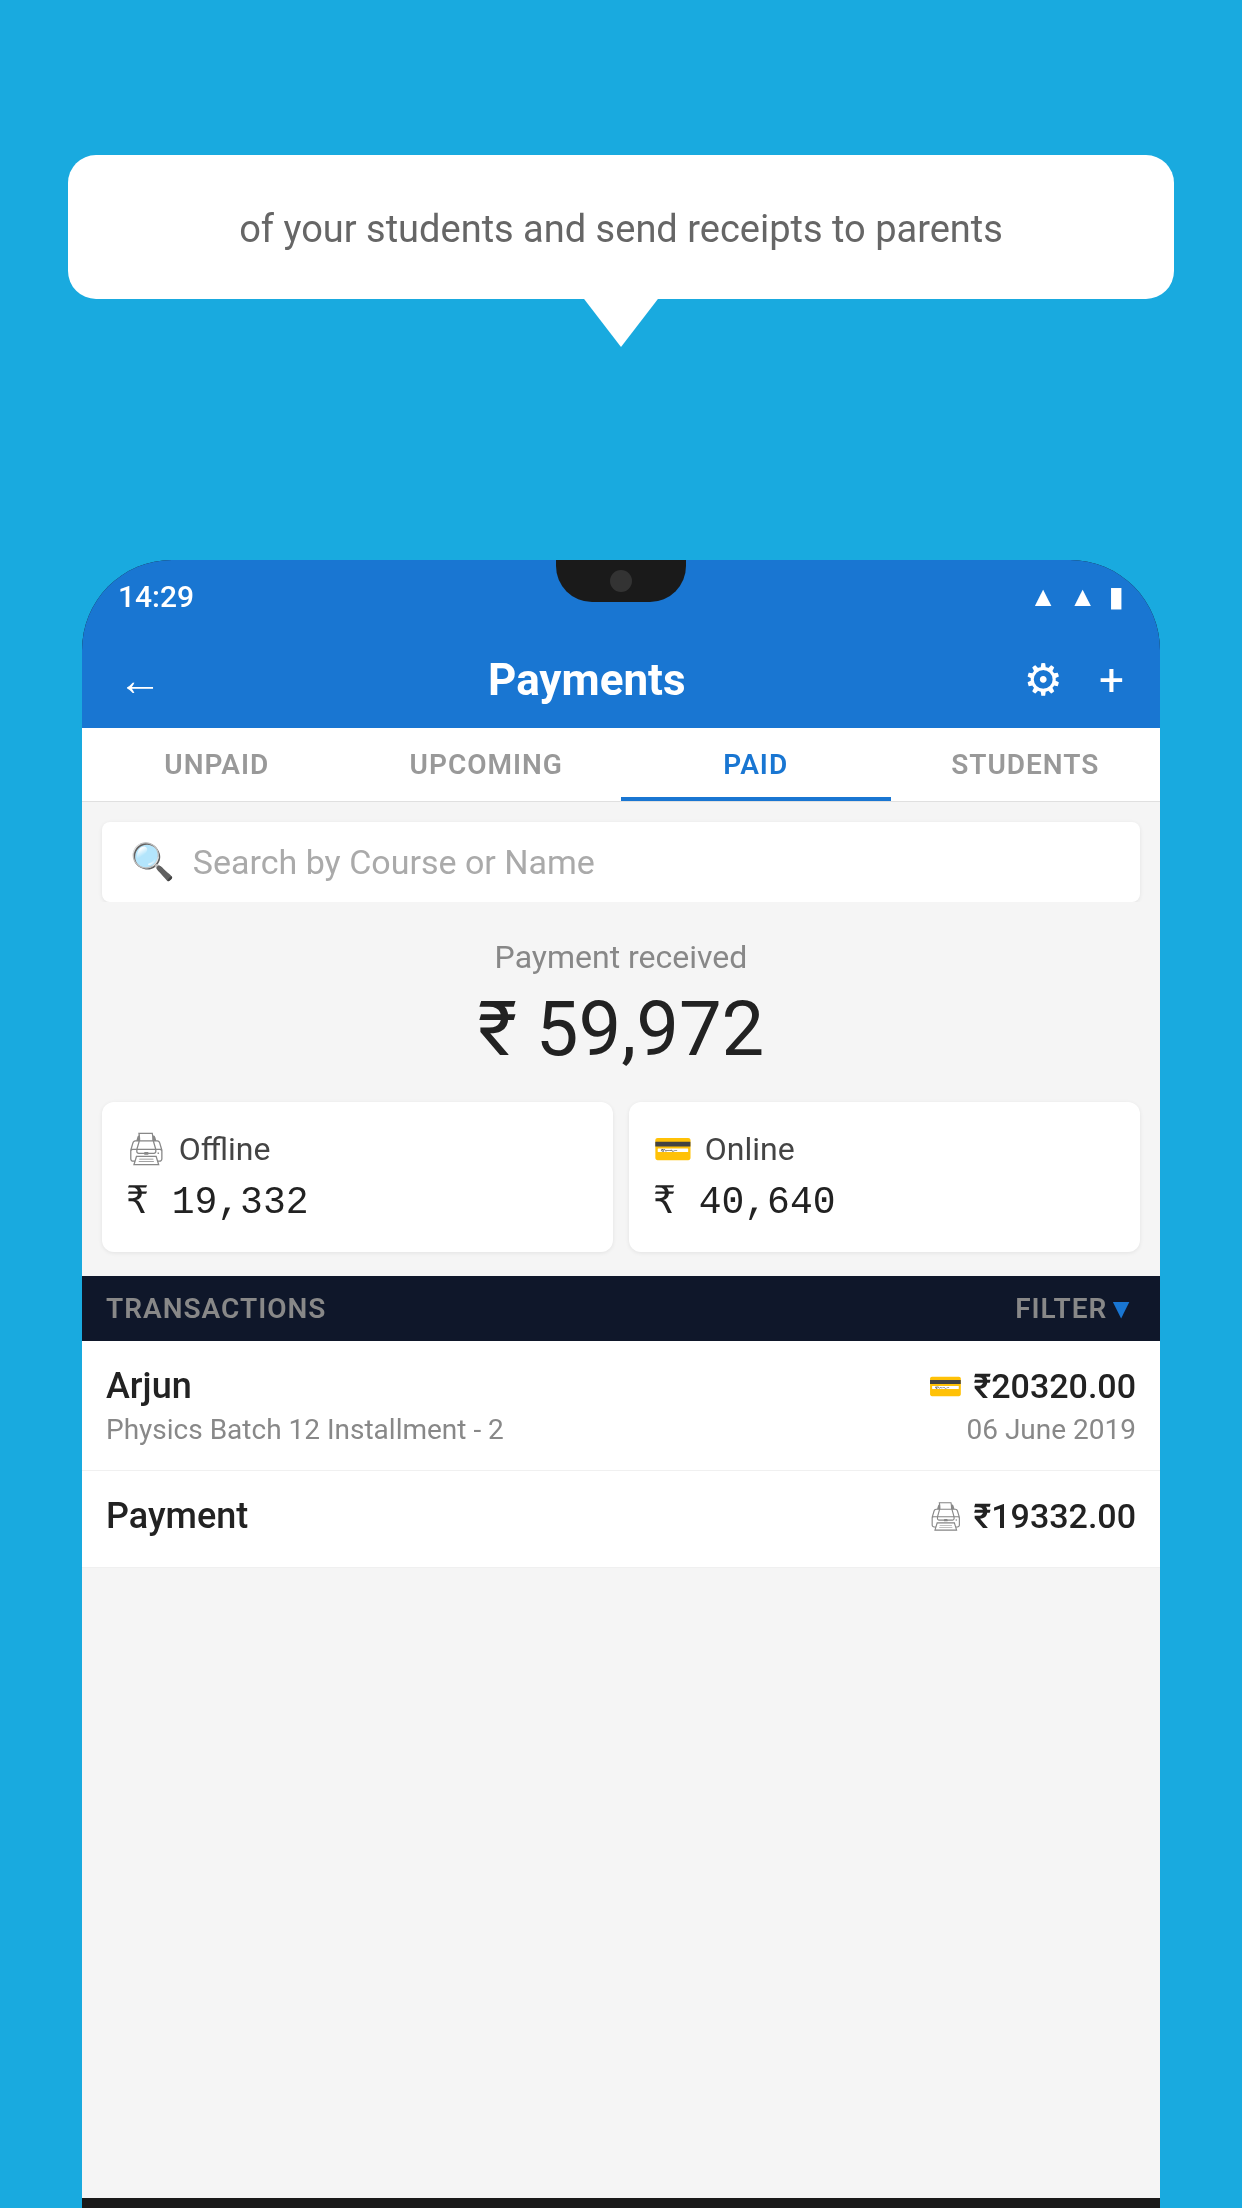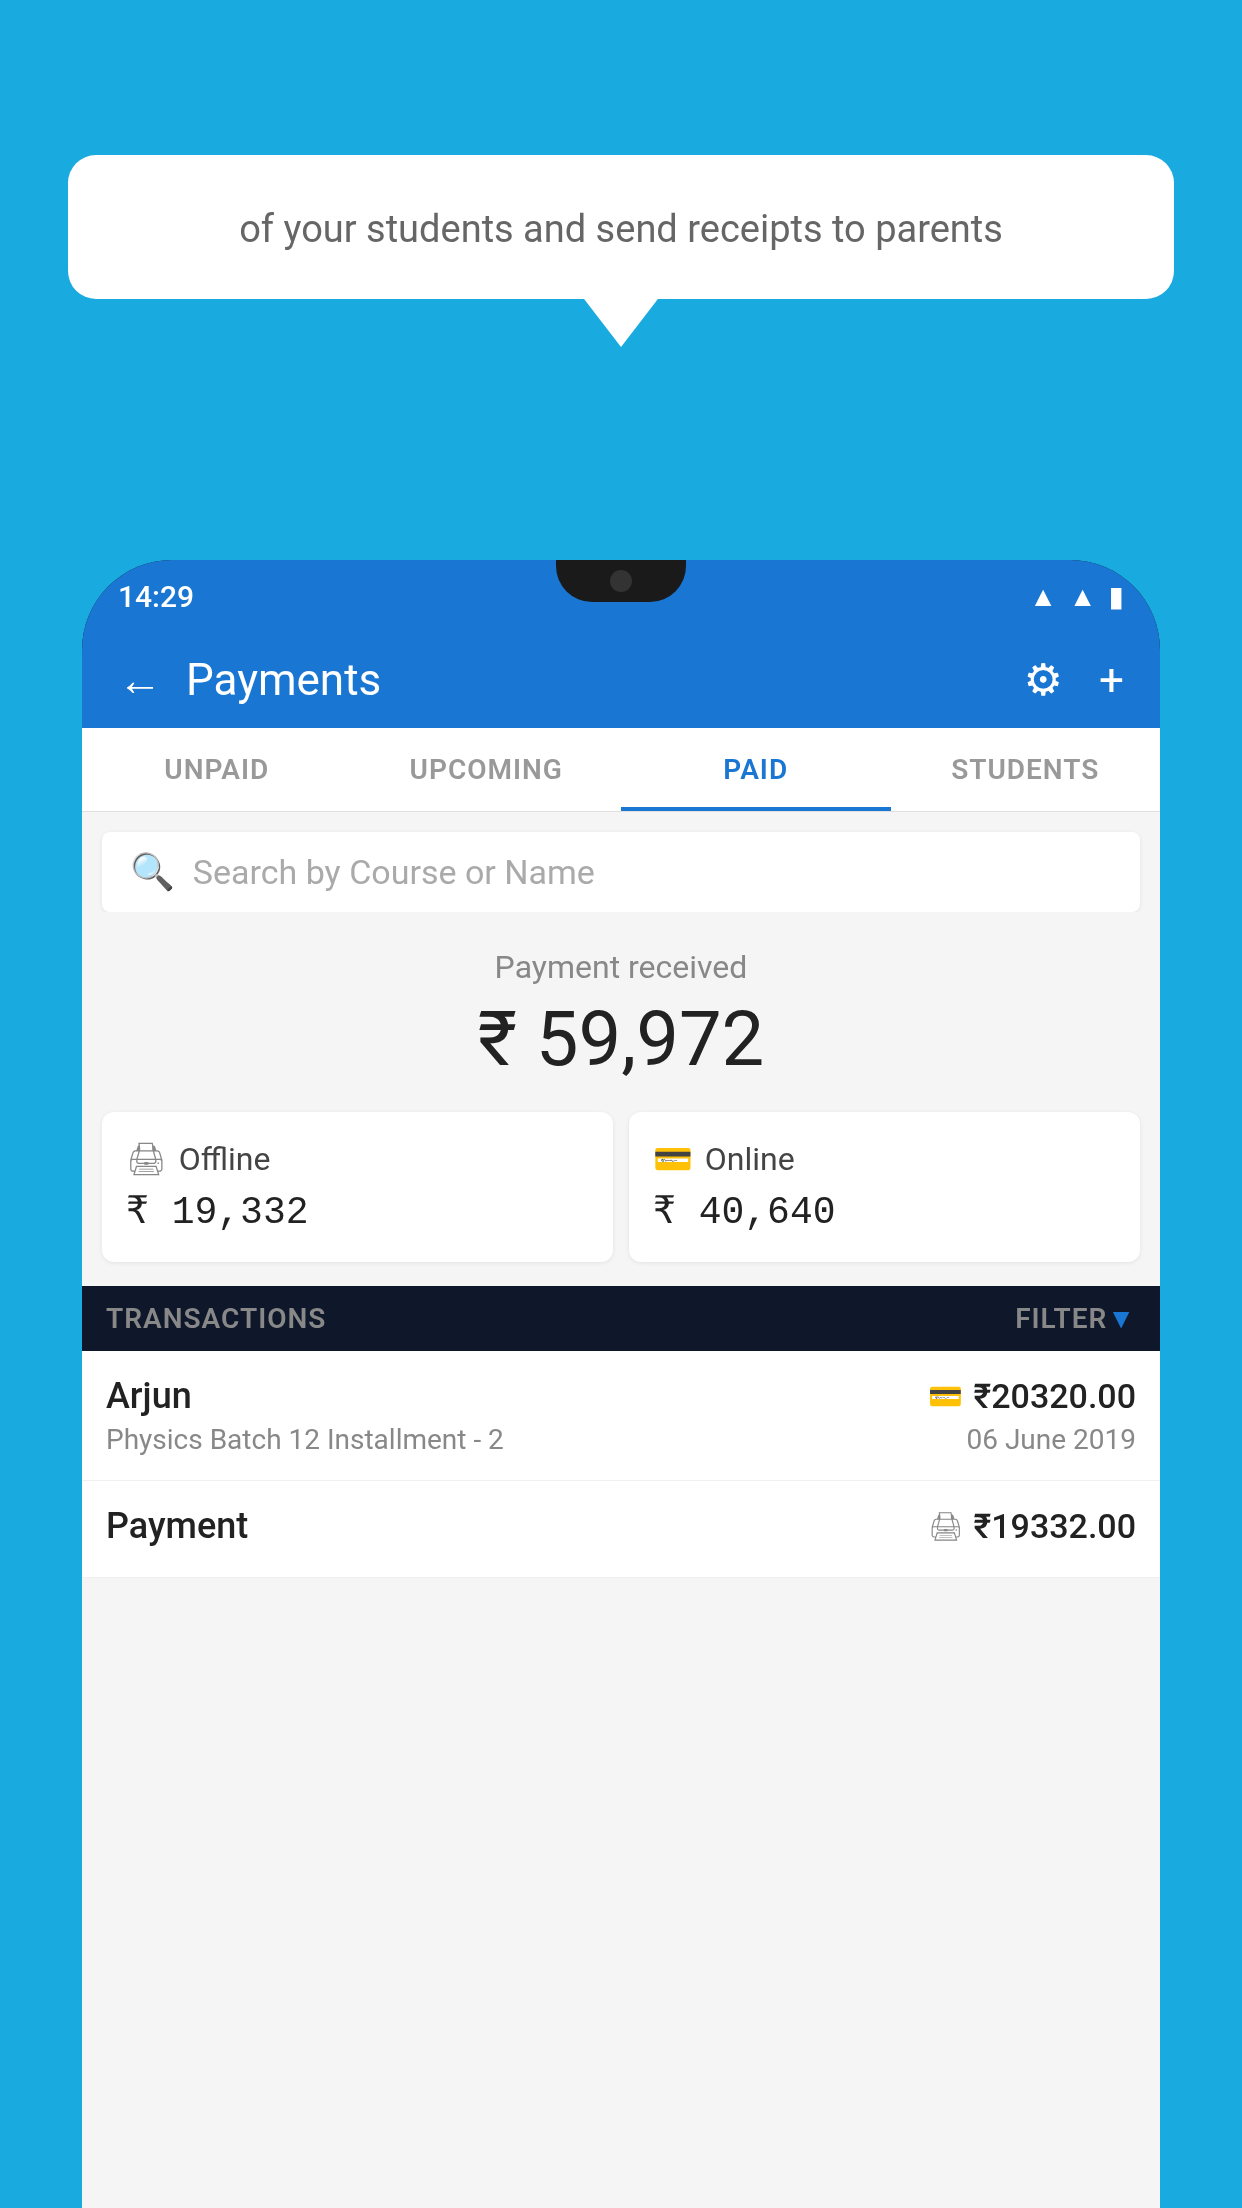--- a/index.html
+++ b/index.html
@@ -115,36 +115,37 @@
       gap: 24px;
     }
     .header-back {
       color: white;
       font-size: 44px;
       cursor: pointer;
     }
     .header-title {
       color: white;
       font-size: 44px;
-      font-weight: 400;
+      font-weight: 700;
       flex: 1;
+      text-align: center;
     }
     .header-icon {
       color: white;
       font-size: 44px;
       margin-left: 12px;
       cursor: pointer;
     }
 
     
     .tabs-bar {
       background: white;
       display: flex;
       border-bottom: 1px solid #e0e0e0;
-      height: 84px;
+      height: 74px;
     }
     .tab-item {
       flex: 1;
       display: flex;
       align-items: center;
       justify-content: center;
       font-size: 28px;
       font-weight: 600;
       color: #999;
       letter-spacing: 1px;

